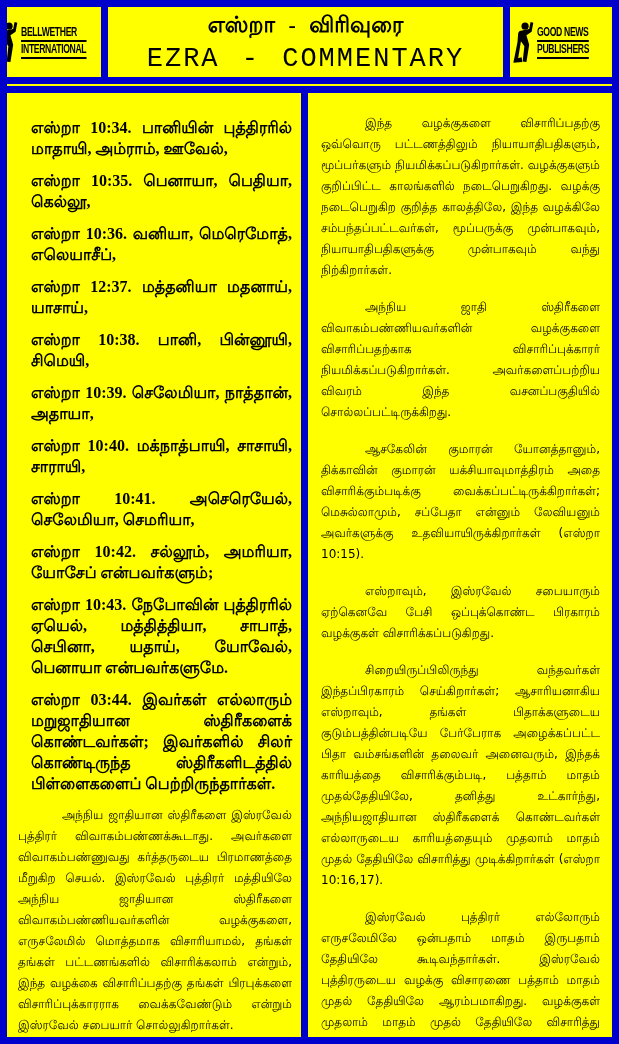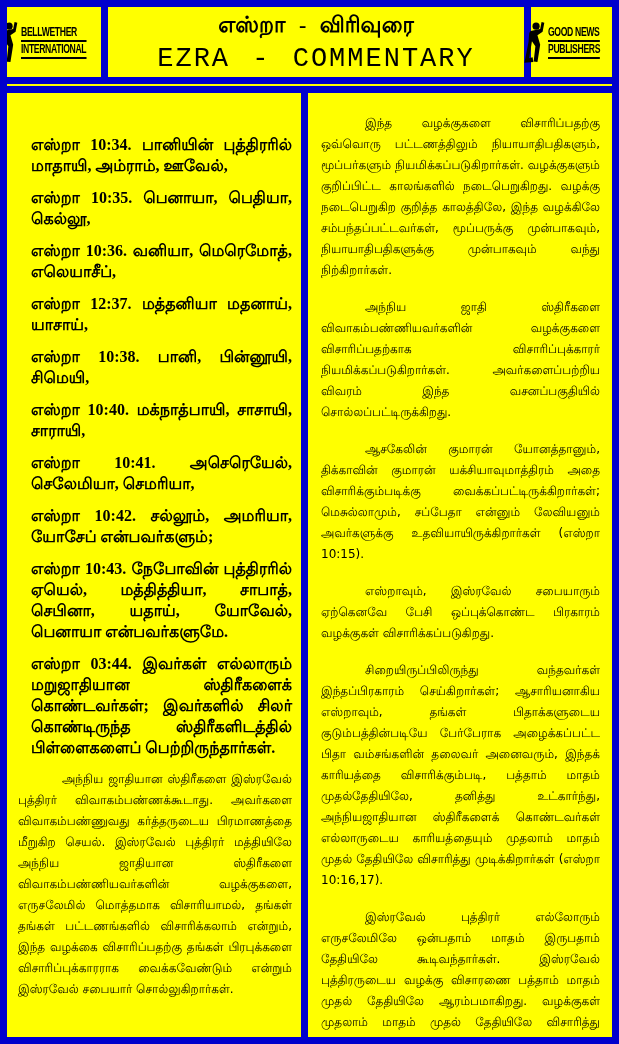--- a/index.html
+++ b/index.html
@@ -23,21 +23,21 @@
     display:flex;
     height:77px;
     border-bottom:7px solid var(--border);
     flex:0 0 auto;
   }
   .logo-box{
     display:flex; align-items:center; justify-content:center;
     gap:3px; padding:4px 3px;
   }
   .logo-left{ width:101px; border-right:7px solid var(--border); }
-  .logo-right{ width:88px; border-left:7px solid var(--border); }
+  .logo-right{ width:109px; border-left:7px solid var(--border); }
   .logo-figure{ width:22px; height:50px; flex:0 0 auto; }
   .logo-text{ display:flex; flex-direction:column; }
   .logo-line{
     display:inline-block;
     font-family:"Liberation Sans","DejaVu Sans",sans-serif;
     font-weight:bold; font-size:12px; line-height:15px;
     letter-spacing:-0.5px; white-space:nowrap;
     border-bottom:2px solid var(--ink);
     transform:scaleX(0.72); transform-origin:left center;
   }
@@ -61,21 +61,21 @@
     flex:1 1 auto;
     display:flex;
     border-top:7px solid var(--border);
     margin-top:2px;
     min-height:0;
   }
   .col{ overflow:hidden; }
   .col-left{
     width:301px; flex:0 0 301px;
     border-right:7px solid var(--border);
-    padding:41px 9px 6px 11px;
+    padding:24px 9px 6px 11px;
   }
   .col-right{
     flex:1 1 auto;
     padding:20px 12px 6px 13px;
   }
   .verse{
     font-family:"Liberation Serif","DejaVu Serif",serif;
     font-weight:bold;
     font-size:16px; line-height:21px;
     text-align:justify;
@@ -156,20 +156,24 @@
           <p class="verse">
             <span class="verse-ref">எஸ்றா 12:37.</span>
             <span>மத்தனியா மதனாய், யாசாய்,</span>
           </p>
 
           <p class="verse">
             <span class="verse-ref">எஸ்றா 10:38.</span>
             <span>பானி, பின்னூயி, சிமெயி,</span>
           </p>
 
+          <p class="verse">
+            <span class="verse-ref">எஸ்றா 10:39.</span>
+            <span>செலேமியா, நாத்தான், அதாயா,</span>
+          </p>
 
           <p class="verse">
             <span class="verse-ref">எஸ்றா 10:40.</span>
             <span>மக்நாத்பாயி, சாசாயி, சாராயி,</span>
           </p>
 
           <p class="verse">
             <span class="verse-ref">எஸ்றா 10:41.</span>
             <span>அசெரெயேல், செலேமியா, செமரியா,</span>
           </p>

